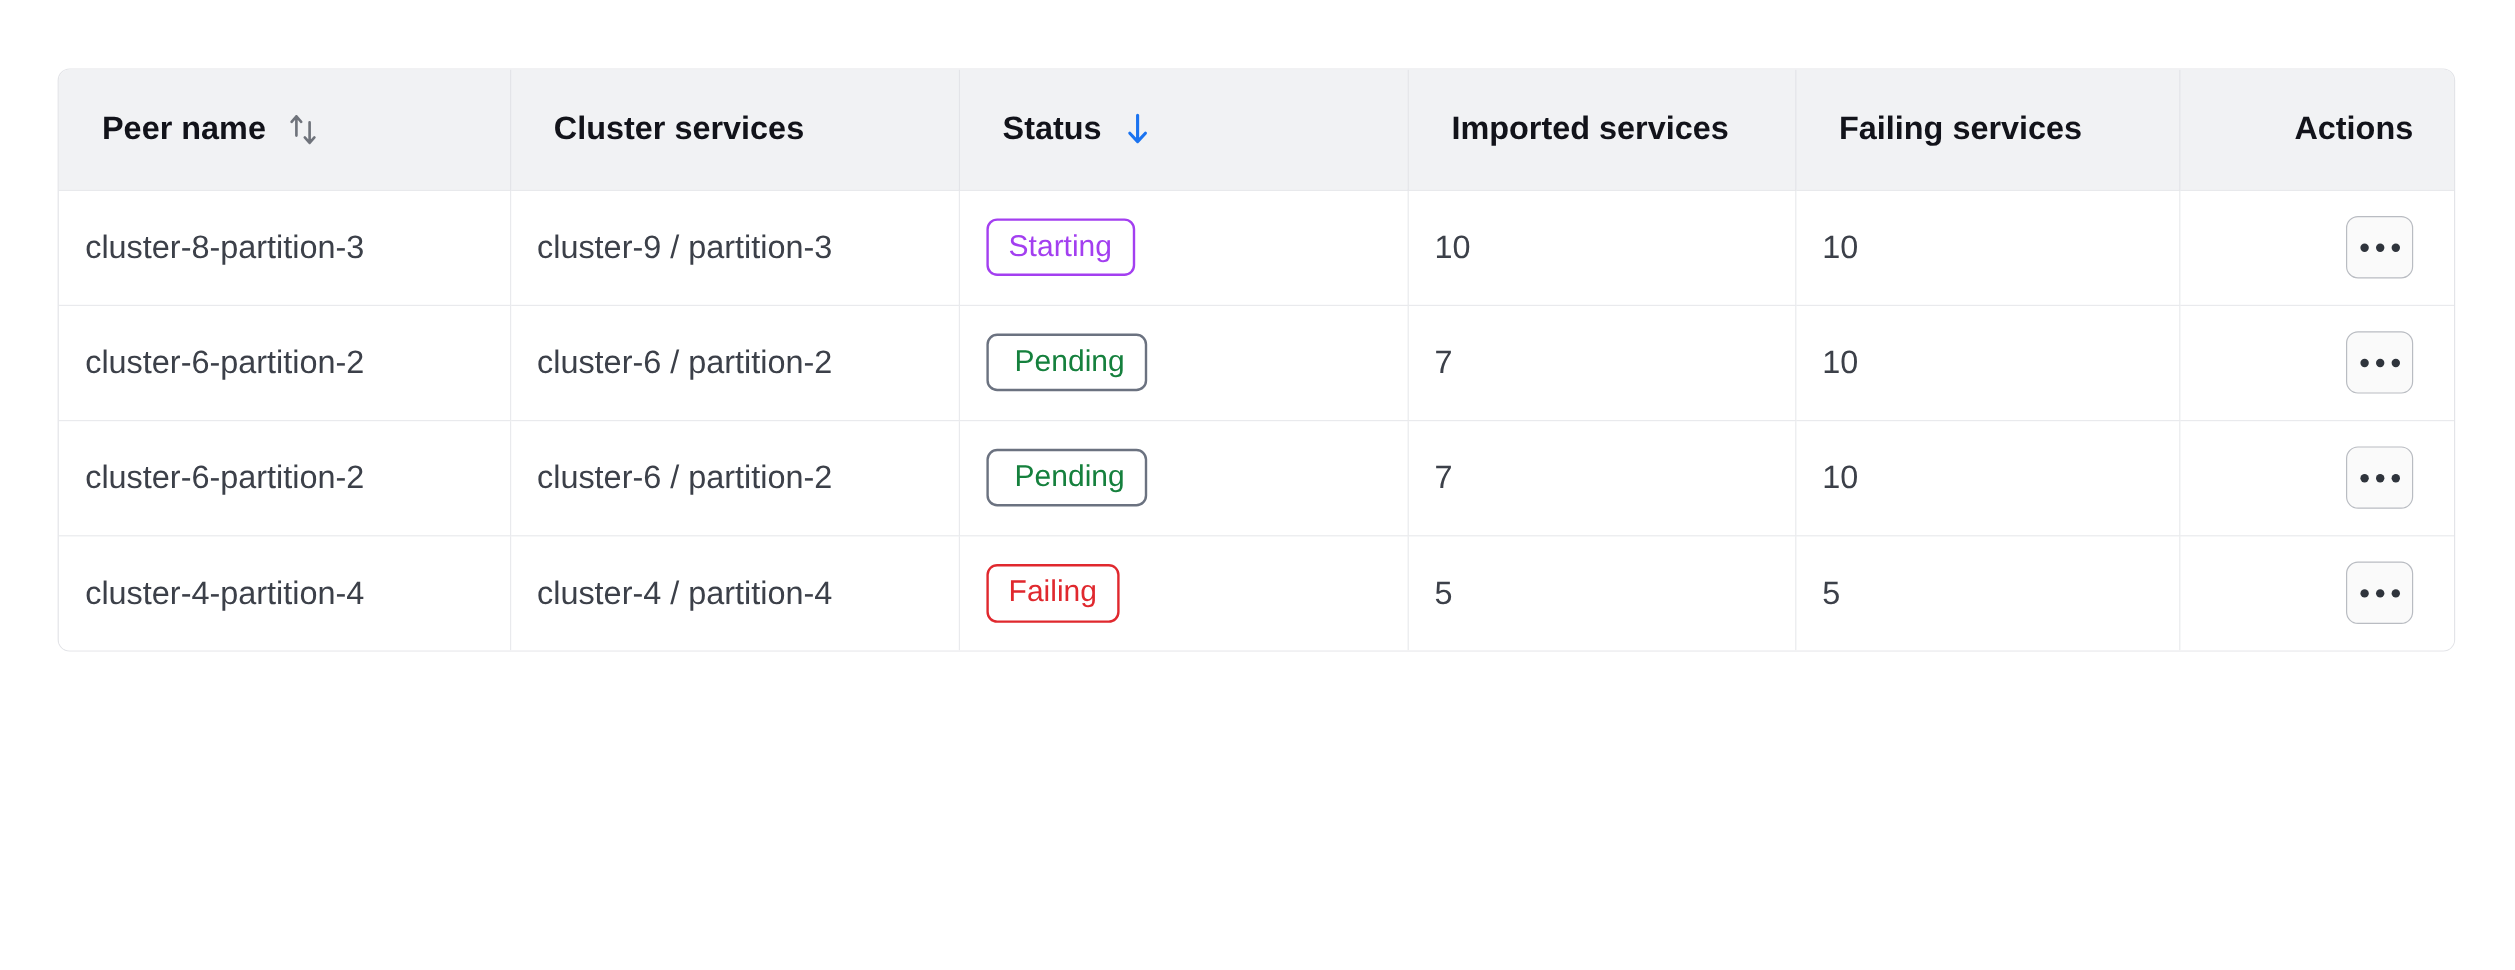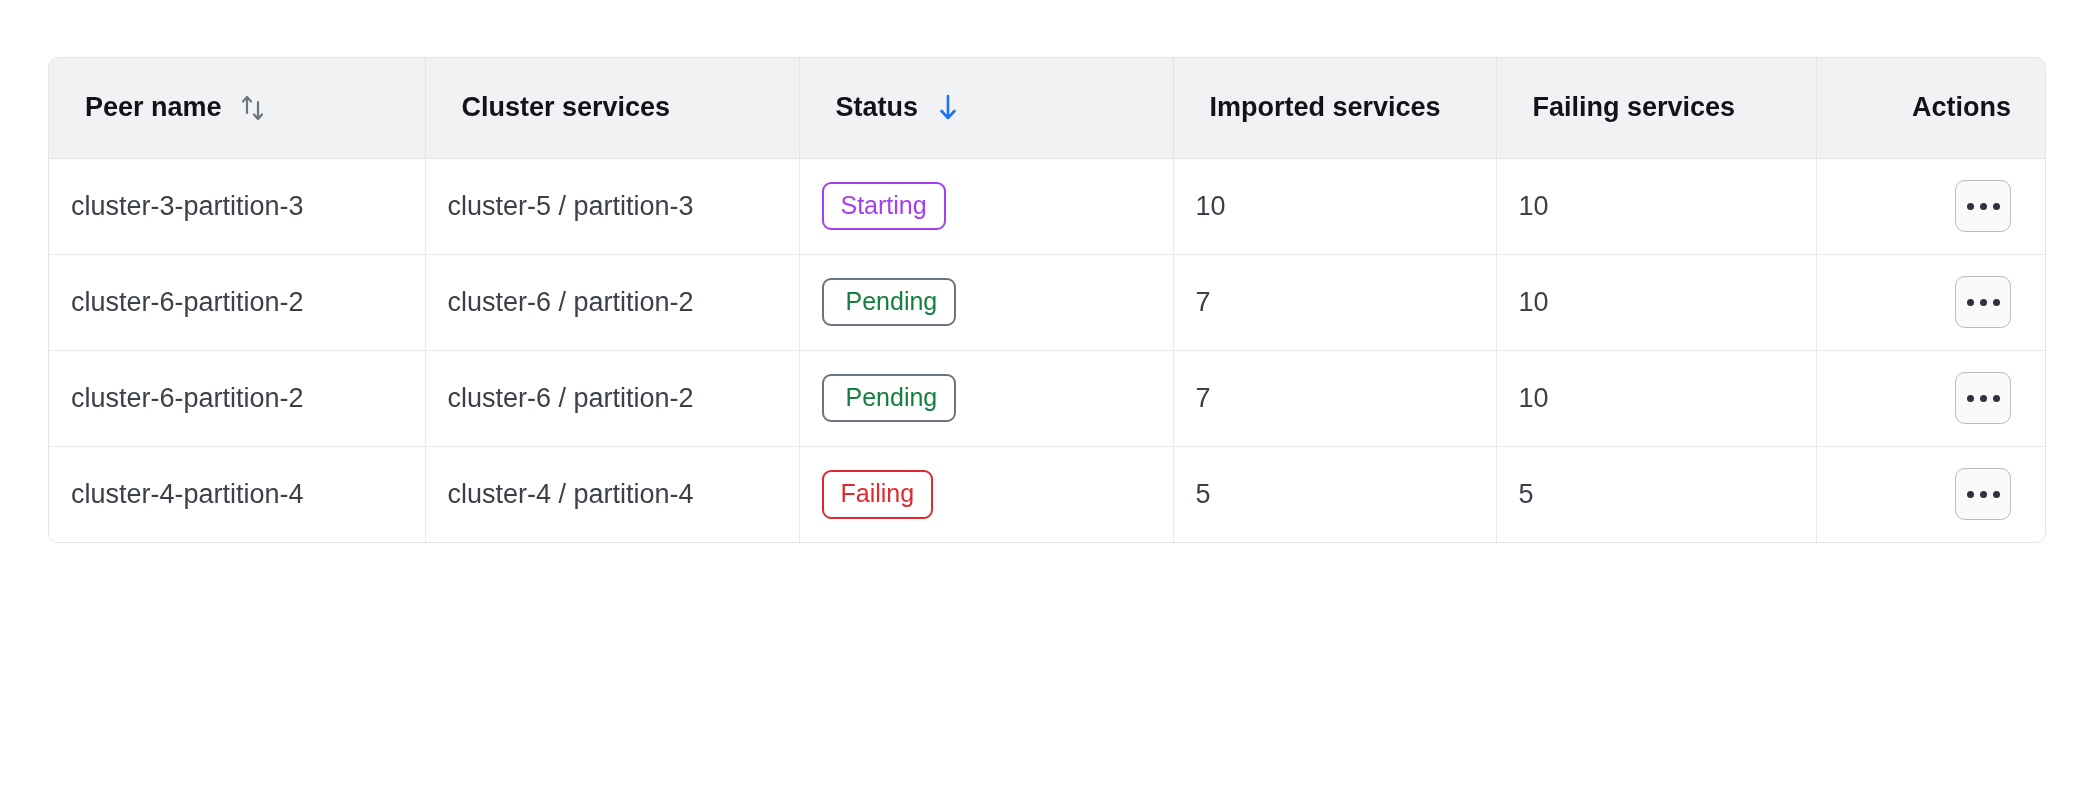--- a/index.html
+++ b/index.html
@@ -179,22 +179,22 @@
               <span>Failing services</span>
             </span>
           </th>
           <th>
             <span>Actions</span>
           </th>
         </tr>
       </thead>
       <tbody id="tbody">
           <tr>
-            <td><span>cluster-3-partition-3</span></td>
-            <td><span>cluster-5 / partition-3</span></td>
+            <td><span>cluster-8-partition-3</span></td>
+            <td><span>cluster-9 / partition-3</span></td>
             <td><span class="badge purple">Starting</span></td>
             <td><span>10</span></td>
             <td><span>10</span></td>
             <td><button class="kebab-btn">
                 <span class="dots">
                   <i></i>
                   <i></i>
                   <i></i>
                 </span>
               </button></td>

